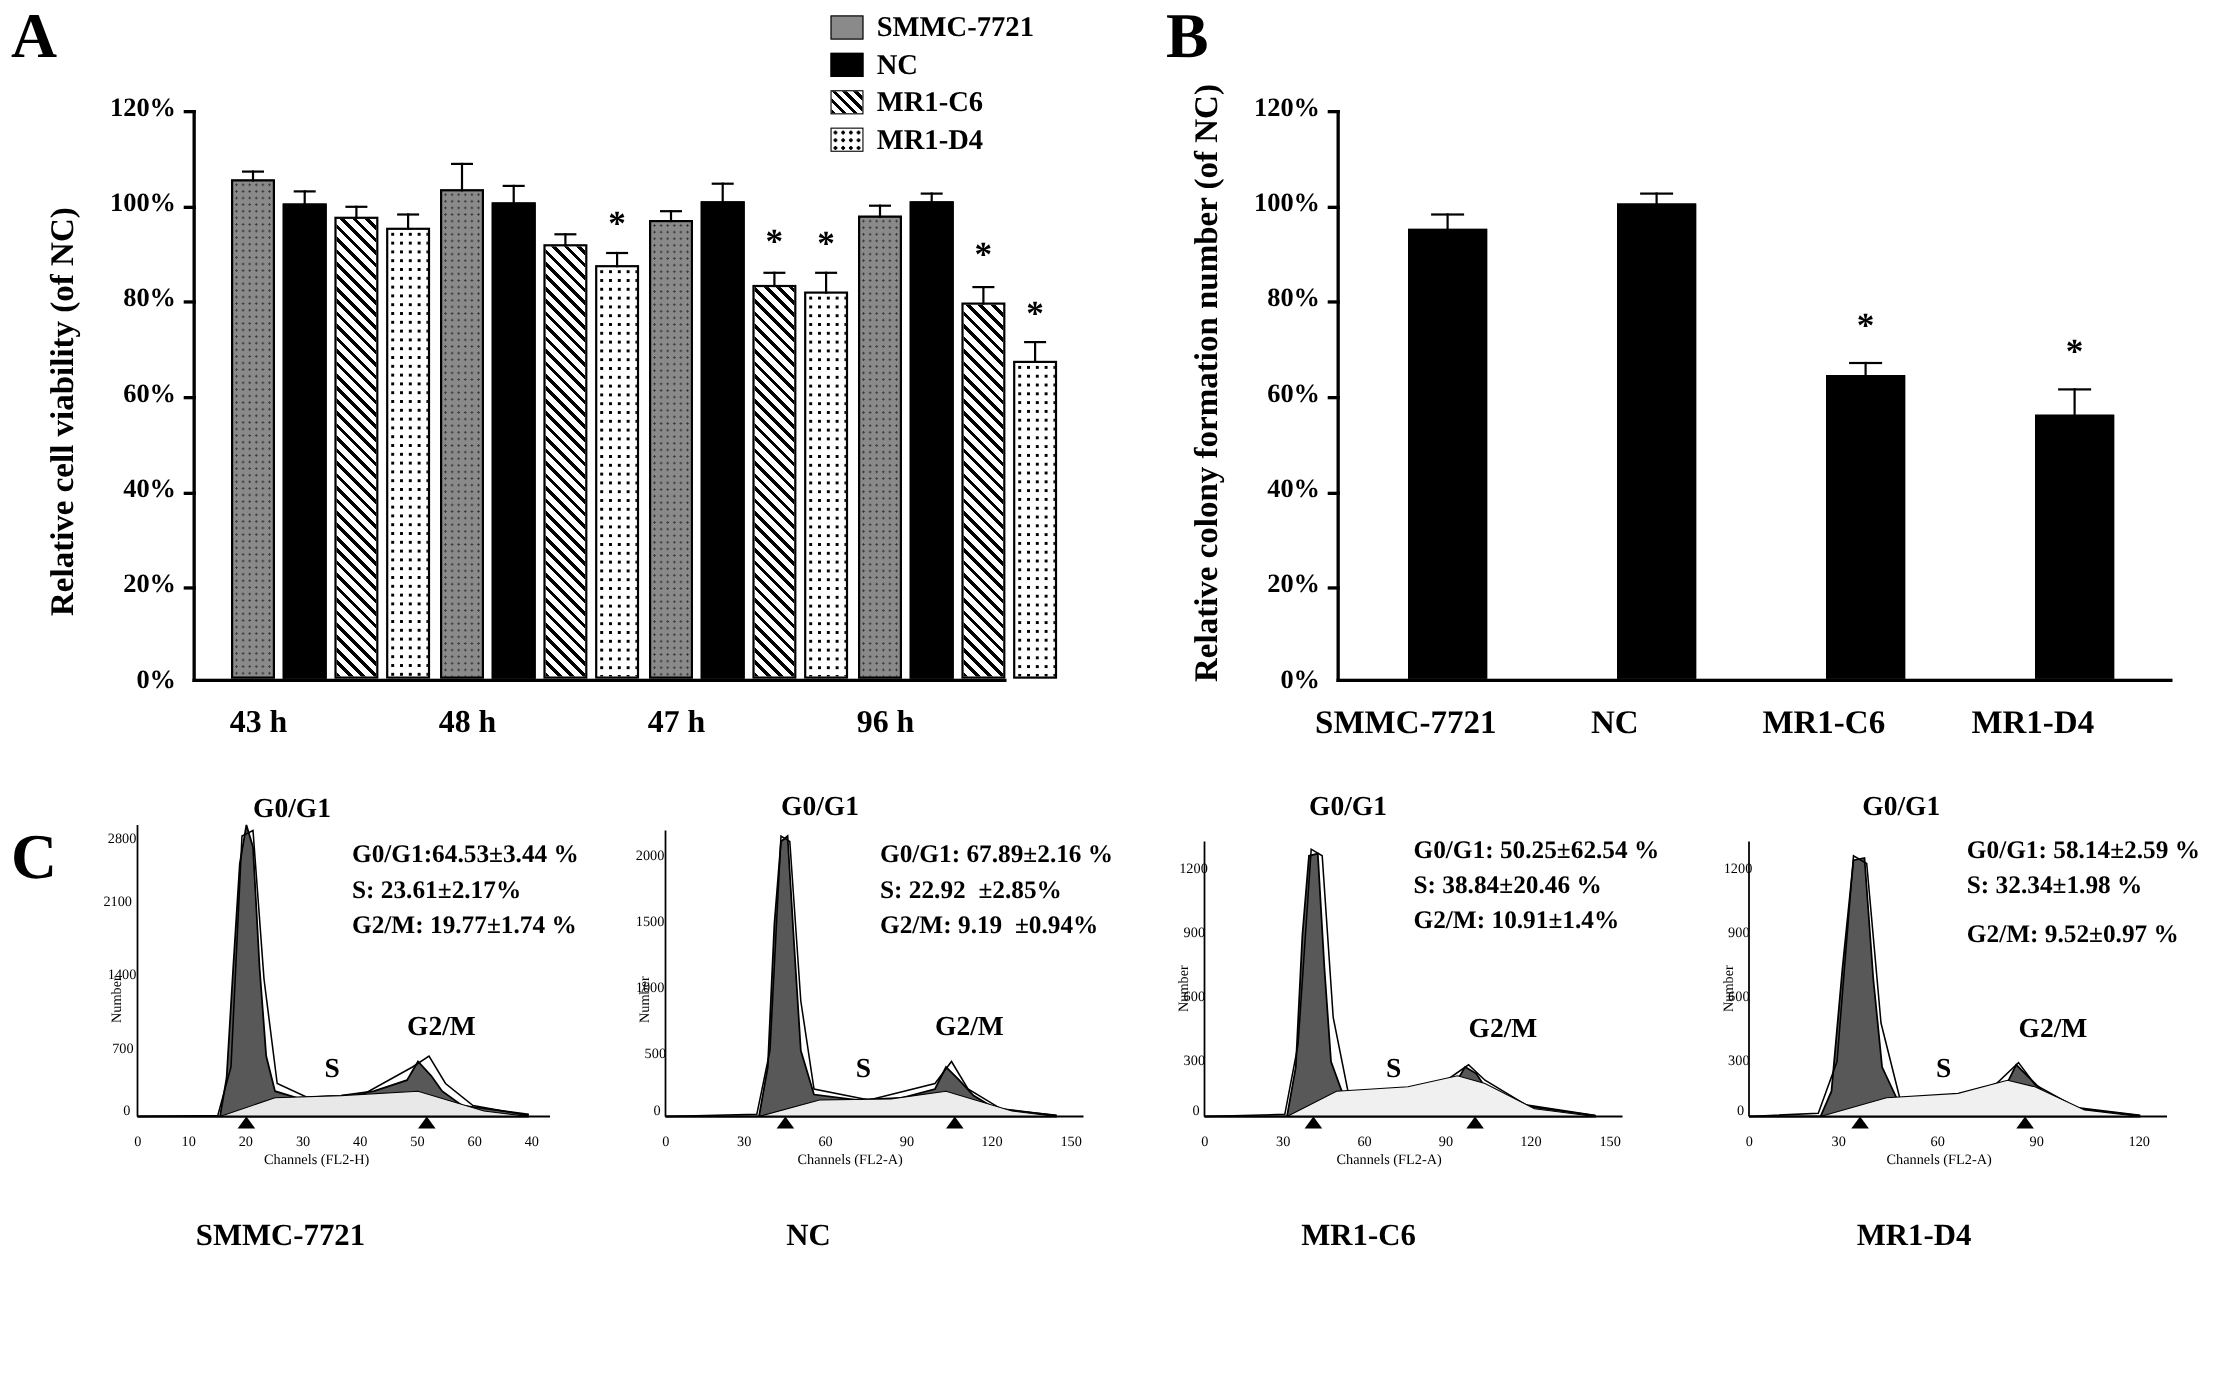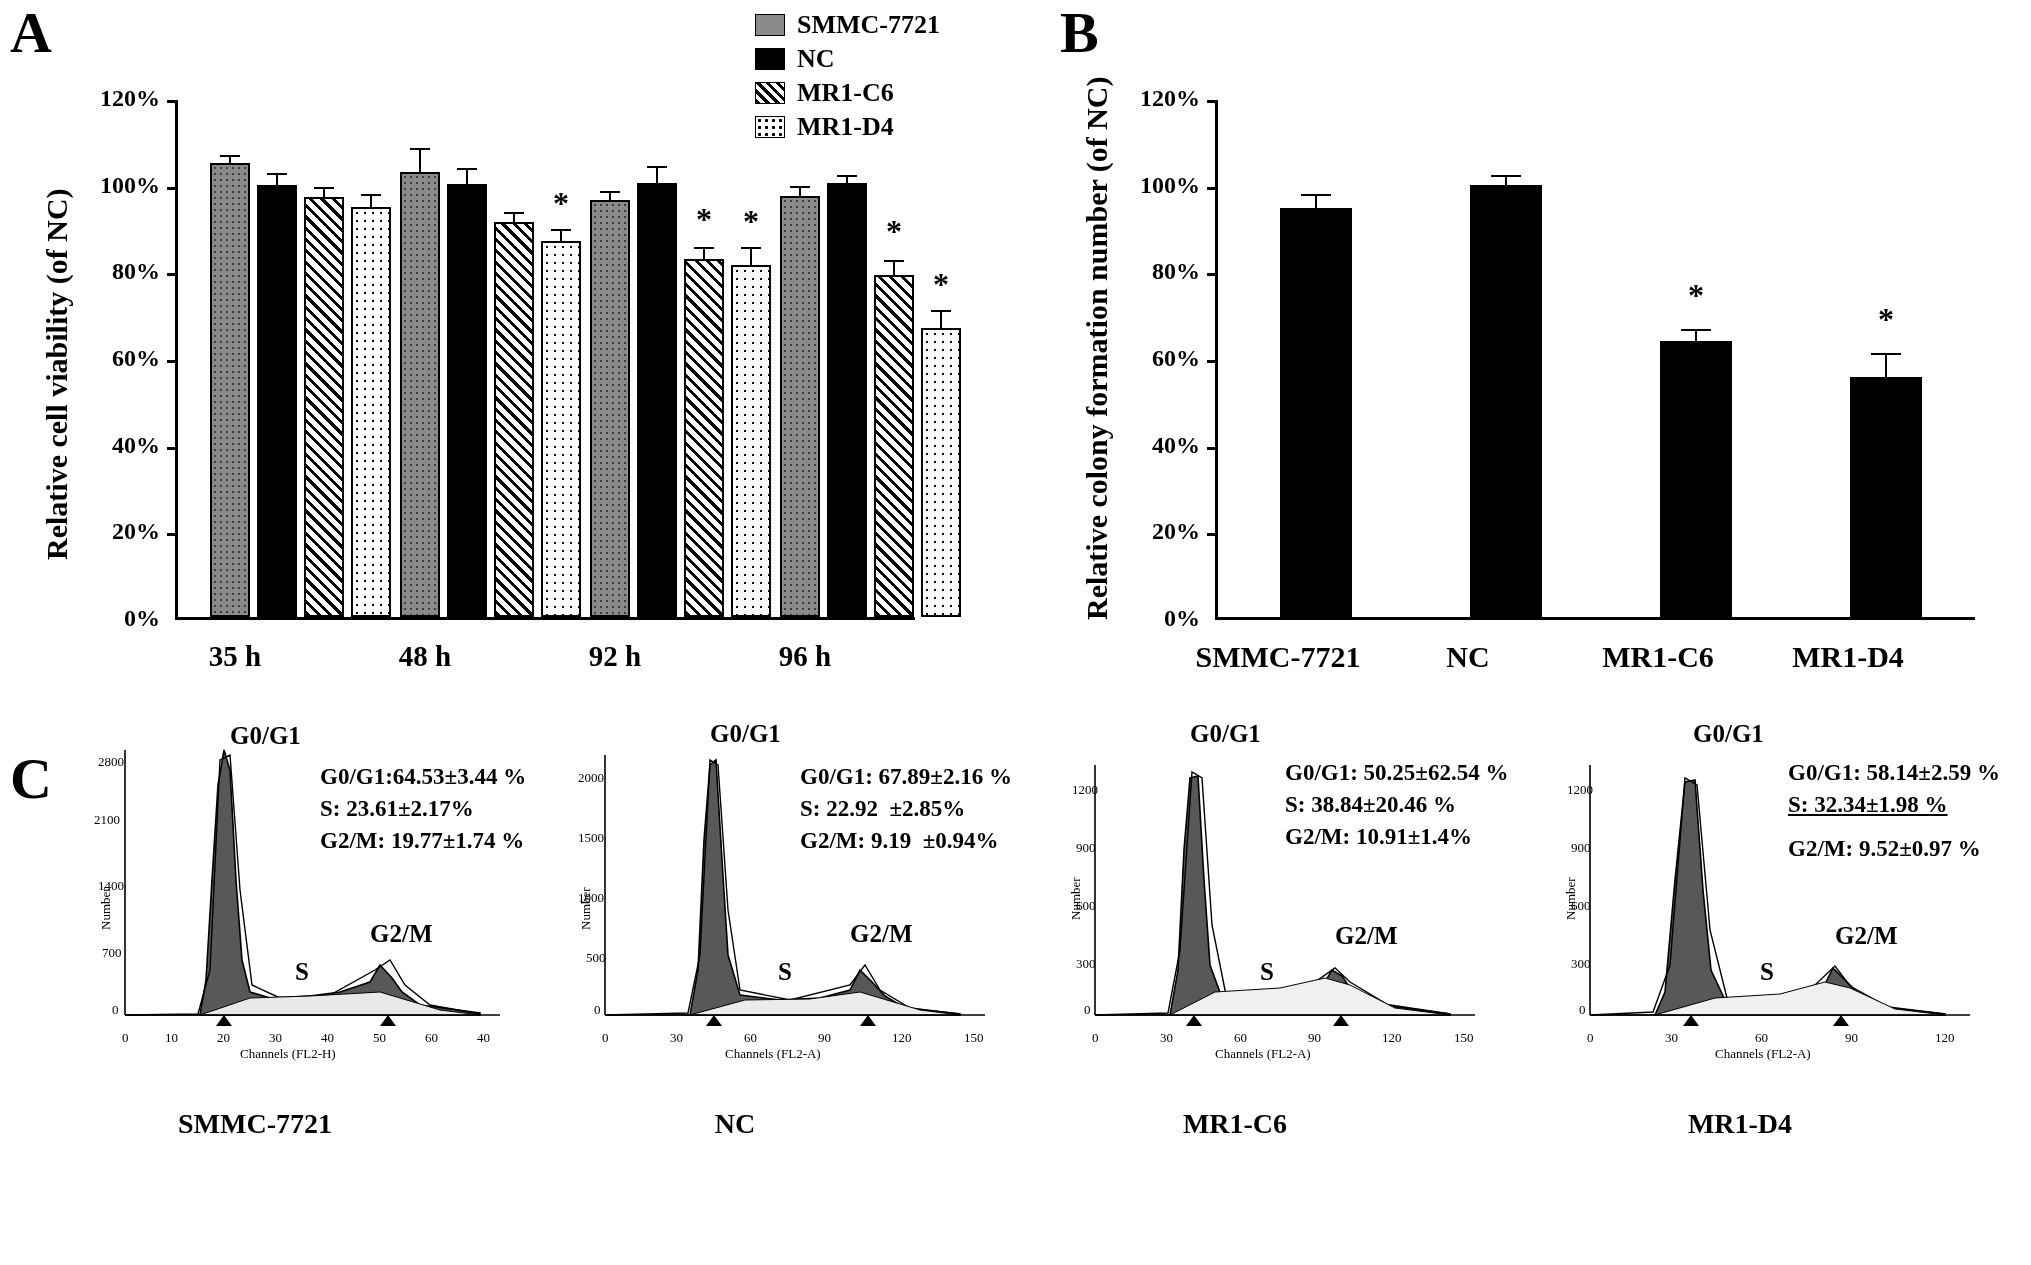--- a/index.html
+++ b/index.html
@@ -199,23 +199,23 @@
       <div class="barwrap">
           <div class="bar dot" style="height:289.5px;">
             <div class="errbar" style="height:20px;top:-20px;"></div>
             <div class="errcap" style="top:-20px;"></div>
             <span class="star" style="top:-62px;">*</span>
           </div>
         </div>
     </div>
   </div>
 
-  <div class="xlabelA" style="left:145px;top:640px;width:180px;">35 h</div>
+  <div class="xlabelA" style="left:145px;top:640px;width:180px;">43 h</div>
   <div class="xlabelA" style="left:335px;top:640px;width:180px;">48 h</div>
-  <div class="xlabelA" style="left:525px;top:640px;width:180px;">92 h</div>
+  <div class="xlabelA" style="left:525px;top:640px;width:180px;">47 h</div>
   <div class="xlabelA" style="left:715px;top:640px;width:180px;">96 h</div>
 </div>
 
 <div id="panelB">
   <div class="panel-letter letter">B</div>
 
   <div class="axis-title-y" style="left:80px;top:620px;font-size:30px;text-align:center;">
     <span>Relative colony formation number (of NC)</span>
   </div>
 
@@ -373,21 +373,21 @@
     <div class="fc-tick" style="left:258px;top:300px;">90</div>
     <div class="fc-tick" style="left:332px;top:300px;">120</div>
     <div class="fc-tick" style="left:404px;top:300px;">150</div>
     <div class="fc-axis-label" style="left:165px;top:316px;">Channels (FL2-A)</div>
     <div class="fc-caption" style="left:-50px;bottom:90px;">MR1-C6</div>
   </div>
 
   <div class="fc" style="left:1545px;">
     <div class="fc-peaklabel" style="left:148px;top:-10px;">G0/G1</div>
     <div class="fc-stats" style="left:243px;top:26px;"><span>G0/G1: 58.14±2.59 %</span></div>
-    <div class="fc-stats" style="left:243px;top:58px;text-decoration:underline;"><span>S: 32.34±1.98 %</span></div>
+    <div class="fc-stats" style="left:243px;top:58px;"><span>S: 32.34±1.98 %</span></div>
     <div class="fc-stats" style="left:243px;top:102px;"><span>G2/M: 9.52±0.97 %</span></div>
     <div class="fc-peaklabel" style="left:290px;top:192px;">G2/M</div>
     <div class="fc-slabel" style="left:215px;top:228px;">S</div>
 
     <div class="fc-ylabel" style="left:18px;top:190px;">Number</div>
     <div class="fc-tick" style="left:22px;top:52px;">1200</div>
     <div class="fc-tick" style="left:26px;top:110px;">900</div>
     <div class="fc-tick" style="left:26px;top:168px;">600</div>
     <div class="fc-tick" style="left:26px;top:226px;">300</div>
     <div class="fc-tick" style="left:34px;top:272px;">0</div>

